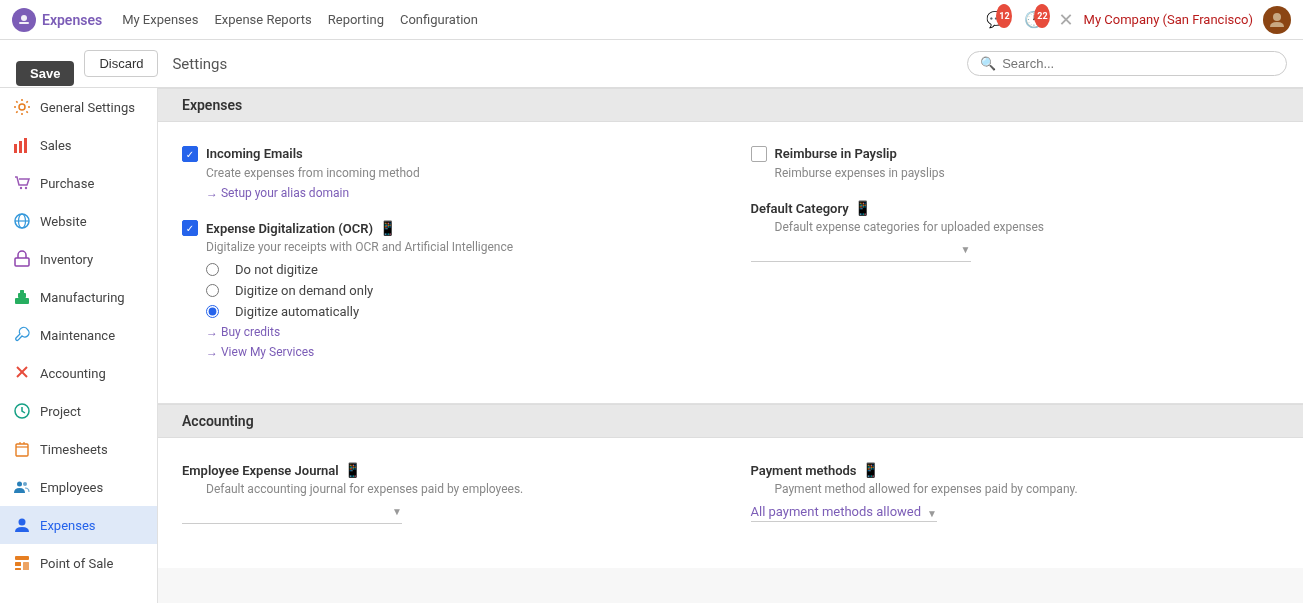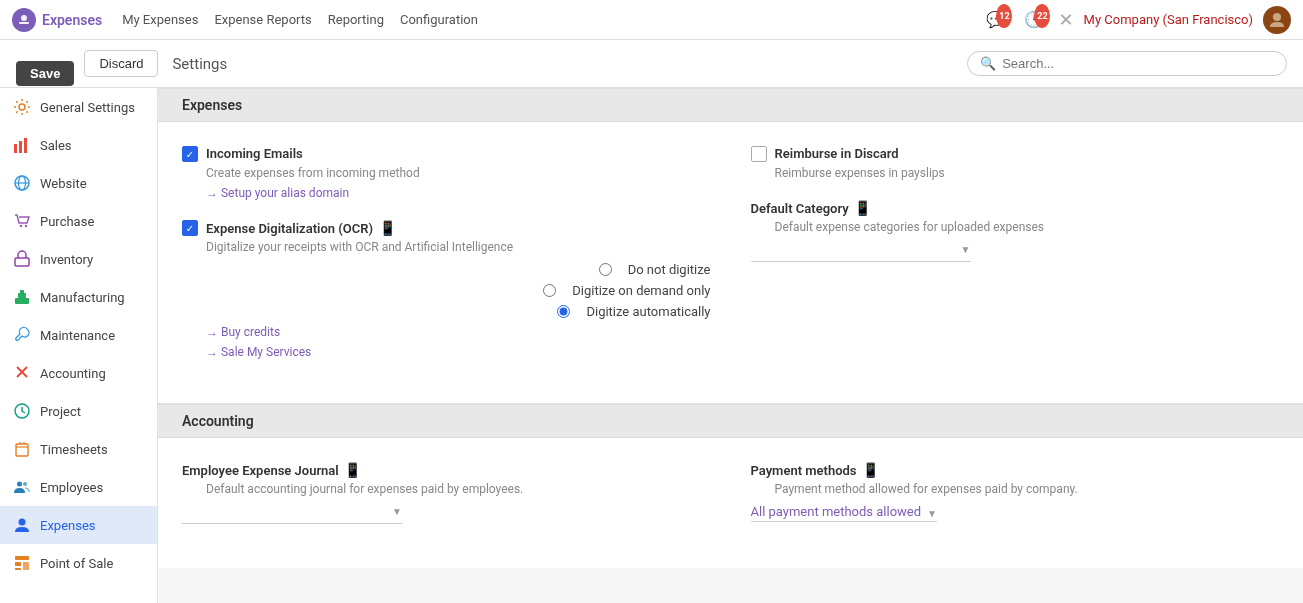--- a/index.html
+++ b/index.html
@@ -70,21 +70,21 @@
 
     .setting-item { margin-bottom: 20px; }
     .setting-header { display: flex; align-items: flex-start; gap: 8px; margin-bottom: 4px; }
     .setting-title { font-weight: 600; font-size: 13px; color: #333; display: flex; align-items: center; gap: 6px; }
     .setting-desc { font-size: 12px; color: #888; margin-left: 24px; }
     .setting-link { color: #7c5db7; font-size: 12px; margin-left: 24px; display: block; margin-top: 6px; cursor: pointer; text-decoration: none; }
     .mobile-icon { font-size: 14px; color: #999; }
 
     
     .radio-group { margin-left: 24px; margin-top: 8px; }
-    .radio-item { display: flex; align-items: center; gap: 16px; margin-bottom: 6px; font-size: 13px; color: #444; cursor: pointer; justify-content: flex-end; }
+    .radio-item { display: flex; align-items: center; gap: 16px; margin-bottom: 6px; font-size: 13px; color: #444; cursor: pointer; }
     .radio-item input[type="radio"] { accent-color: #2563eb; cursor: pointer; }
 
     
     .section-divider { border: none; border-top: 1px solid #e0e0e0; margin: 0; }
 
     
     .setting-select {
       margin-left: 0; margin-top: 8px; display: flex; align-items: center;
       border-bottom: 1px solid #ccc; padding-bottom: 4px; min-width: 200px; cursor: pointer;
     }
@@ -176,36 +176,36 @@
             <rect x="1" y="8" width="3" height="9" fill="#e74c3c"></rect>
             <rect x="6" y="5" width="3" height="12" fill="#e74c3c"></rect>
             <rect x="11" y="2" width="3" height="15" fill="#e74c3c"></rect>
           </svg>
       </div>
       <span>Sales</span>
     </div>
     <div class="sidebar-item">
       <div class="sidebar-icon">
         <svg width="18" height="18" viewBox="0 0 18 18">
+            <path d="M2 3h2l2 8h8l2-6H6" stroke="#9b59b6" stroke-width="1.5" fill="none"></path>
+            <circle cx="8" cy="14" r="1.2" fill="#9b59b6"></circle>
+            <circle cx="13" cy="14" r="1.2" fill="#9b59b6"></circle>
+          </svg>
+      </div>
+      <span>Purchase</span>
+    </div>
+    <div class="sidebar-item">
+      <div class="sidebar-icon">
+        <svg width="18" height="18" viewBox="0 0 18 18">
             <circle cx="9" cy="9" r="7" stroke="#3498db" stroke-width="1.5" fill="none"></circle>
             <ellipse cx="9" cy="9" rx="3.5" ry="7" stroke="#3498db" stroke-width="1.2" fill="none"></ellipse>
             <line x1="2" y1="9" x2="16" y2="9" stroke="#3498db" stroke-width="1.2"></line>
           </svg>
       </div>
       <span>Website</span>
-    </div>
-    <div class="sidebar-item">
-      <div class="sidebar-icon">
-        <svg width="18" height="18" viewBox="0 0 18 18">
-            <path d="M2 3h2l2 8h8l2-6H6" stroke="#9b59b6" stroke-width="1.5" fill="none"></path>
-            <circle cx="8" cy="14" r="1.2" fill="#9b59b6"></circle>
-            <circle cx="13" cy="14" r="1.2" fill="#9b59b6"></circle>
-          </svg>
-      </div>
-      <span>Purchase</span>
     </div>
     <div class="sidebar-item">
       <div class="sidebar-icon">
         <svg width="18" height="18" viewBox="0 0 18 18">
             <rect x="2" y="8" width="14" height="8" rx="1" stroke="#8e44ad" stroke-width="1.5" fill="none"></rect>
             <path d="M5 8V5a4 4 0 0 1 8 0v3" stroke="#8e44ad" stroke-width="1.5" fill="none"></path>
           </svg>
       </div>
       <span>Inventory</span>
     </div>
@@ -328,31 +328,31 @@
               <label class="radio-item">
                 <input type="radio" name="digitize" style="">
                 <span>Digitize on demand only</span>
               </label>
               <label class="radio-item">
                 <input type="radio" name="digitize" checked="" style="">
                 <span>Digitize automatically</span>
               </label>
             </div>
             <a class="setting-link">→ Buy credits</a>
-            <a class="setting-link">→ Sale My Services</a>
+            <a class="setting-link">→ View My Services</a>
           </div>
         </div>
 
         <div class="settings-col">
 
           <div class="setting-item">
             <div class="setting-header">
               <div class="unchecked-box"></div>
               <span class="setting-title">
-                <span>Reimburse in Discard</span>
+                <span>Reimburse in Payslip</span>
               </span>
             </div>
             <div class="setting-desc">Reimburse expenses in payslips</div>
           </div>
 
           <div class="setting-item">
             <div class="setting-header">
               <span class="setting-title">
                 <span>Default Category</span>
                 <span class="mobile-icon">📱</span>

